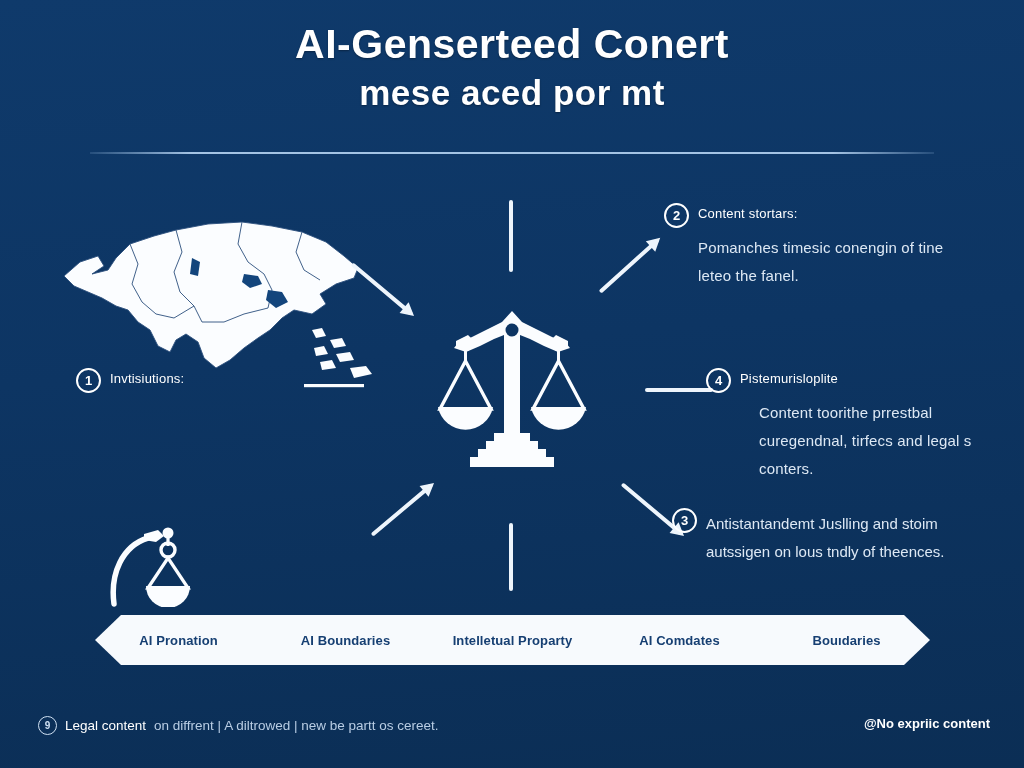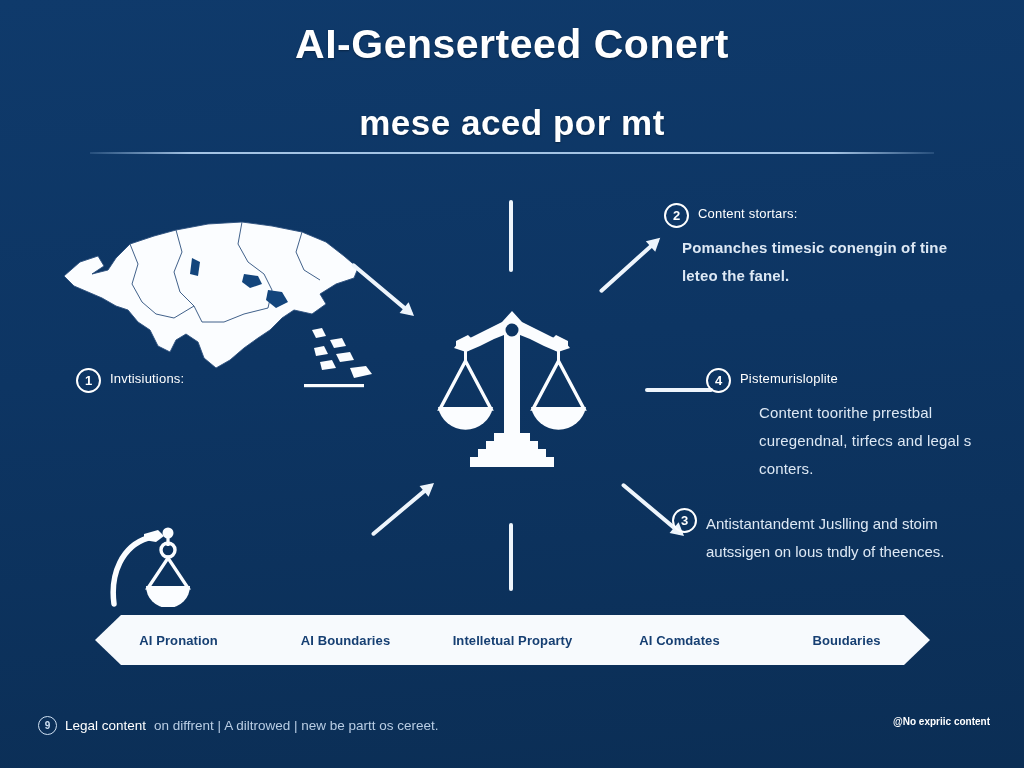--- a/index.html
+++ b/index.html
@@ -19,21 +19,21 @@
   }
   .bgfix { position:absolute; inset:0; background:linear-gradient(175deg,#0f3a6b 0%,#0d3563 45%,#0b2e55 100%); }
 
   
   .title-wrap { position:absolute; left:0; right:0; top:18px; text-align:center; }
   .title-l1, .title-l2 {
     color:#ffffff; font-weight:bold; letter-spacing:.5px;
     text-shadow:0 1px 2px rgba(0,0,0,.35);
   }
   .title-l1 { font-size:41px; line-height:52px; }
-  .title-l2 { font-size:35px; line-height:46px;margin-top:30px; }
+  .title-l2 { font-size:35px; line-height:46px; }
   .divider {
     position:absolute; left:90px; right:90px; top:152px; height:2px;
     background:linear-gradient(90deg,rgba(170,205,240,.15),rgba(190,220,250,.85) 12%,rgba(190,220,250,.85) 88%,rgba(170,205,240,.15));
   }
 
   
   .map { position:absolute; left:58px; top:218px; width:330px; height:175px; }
   .map svg { width:100%; height:100%; display:block; }
 
   
@@ -76,21 +76,21 @@
     color:#ffffff; font-size:13px; font-weight:normal; letter-spacing:.2px;
     padding-top:1px;
   }
   .item-body {
     color:#dde8f4; font-size:15px; line-height:28px; letter-spacing:.15px;
     margin-top:6px;
   }
   .item-1 { left:76px;  top:370px; width:290px; }
   .item-1 .item-body { margin-left:34px; }
   .item-2 { left:664px; top:205px; width:300px; }
-  .item-2 .item-body { margin-left:18px;font-weight:bold; }
+  .item-2 .item-body { margin-left:34px; }
   .item-4 { left:706px; top:370px; width:280px; }
   .item-4 .item-body { margin-left:53px; }
   .item-3 { left:672px; top:510px; width:290px; }
   .item-3 .inline-body { color:#dde8f4; font-size:15px; line-height:28px; padding-top:0px; }
 
   
   .banner {
     position:absolute; left:95px; top:615px; width:835px; height:50px;
     background:#f7fafd;
     clip-path:polygon(0% 50%, 26px 0%, calc(100% - 26px) 0%, 100% 50%, calc(100% - 26px) 100%, 26px 100%);
@@ -109,21 +109,21 @@
   .footer-badge {
     width:19px; height:19px; border-radius:50%;
     border:1.8px solid #cfe0f2; color:#cfe0f2;
     font-size:10px; font-weight:bold;
     display:flex; align-items:center; justify-content:center;
   }
   .footer-strong { color:#ffffff; font-size:13.5px; font-weight:normal; }
   .footer-rest { color:#b9cde4; font-size:13.5px; }
   .footer-right {
     position:absolute; right:34px; top:716px;
-    color:#ffffff; font-size:10px; font-weight:bold;
+    color:#ffffff; font-size:13px; font-weight:bold;
   }
 </style>
 </head>
 <body>
 
 <div id="stage">
   <div class="bgfix"></div>
 
   <div class="title-wrap">
     <div class="title-l1">AI-Genserteed Conert</div>

